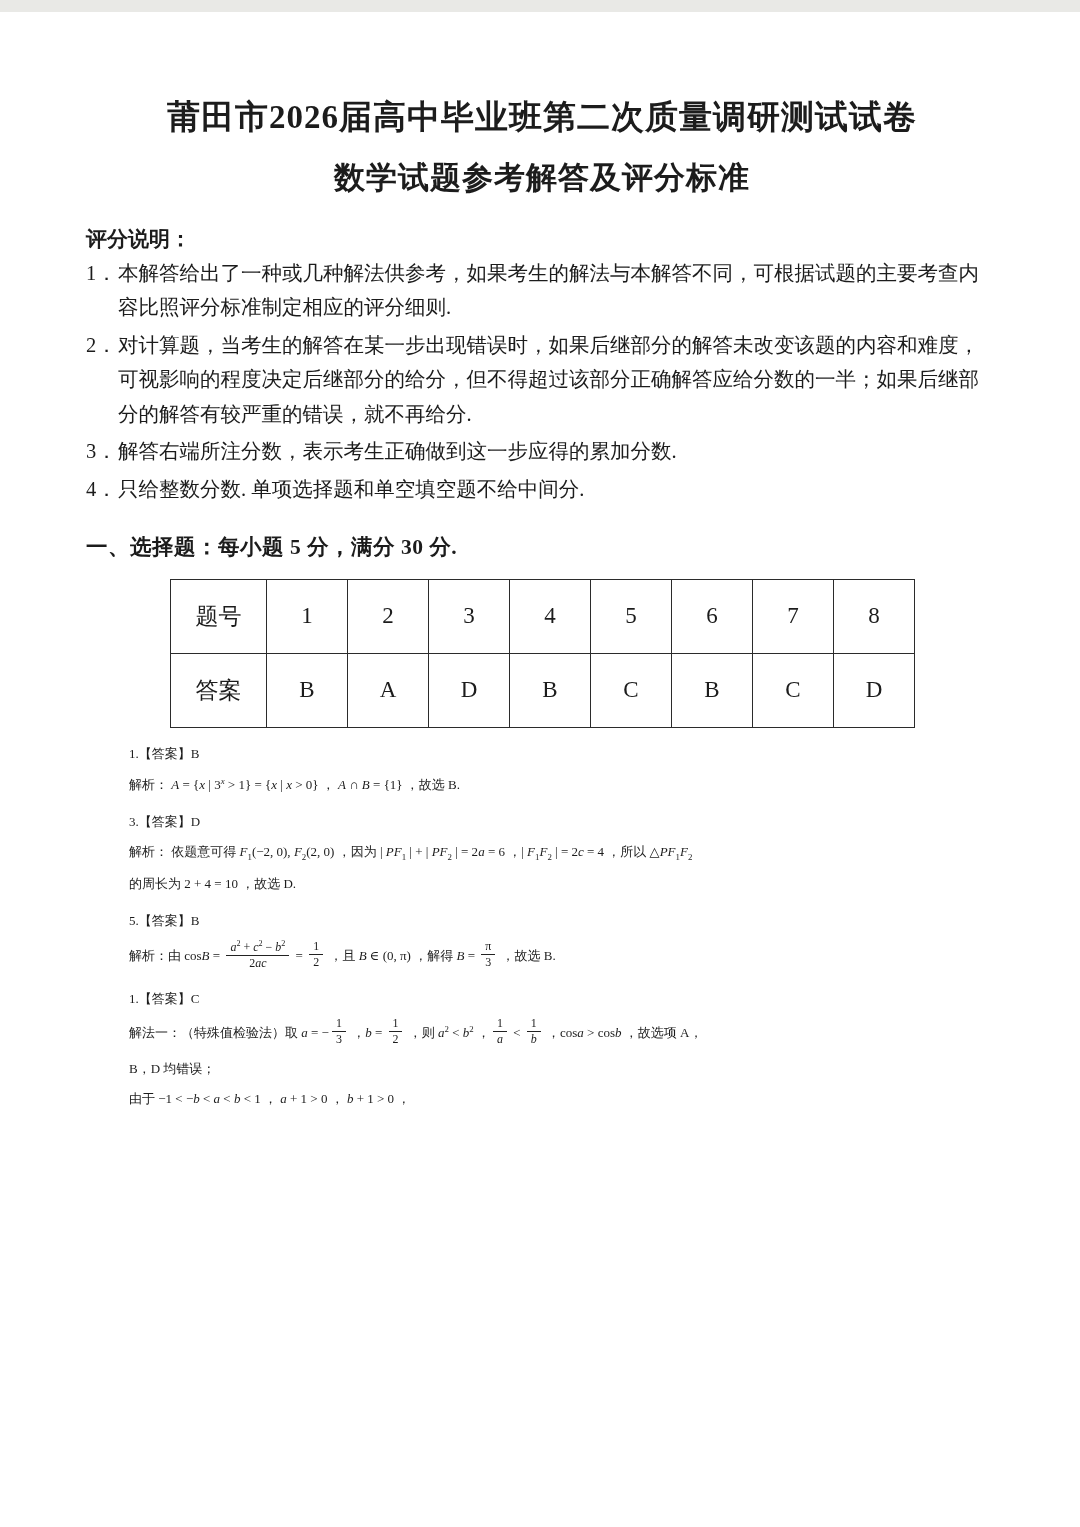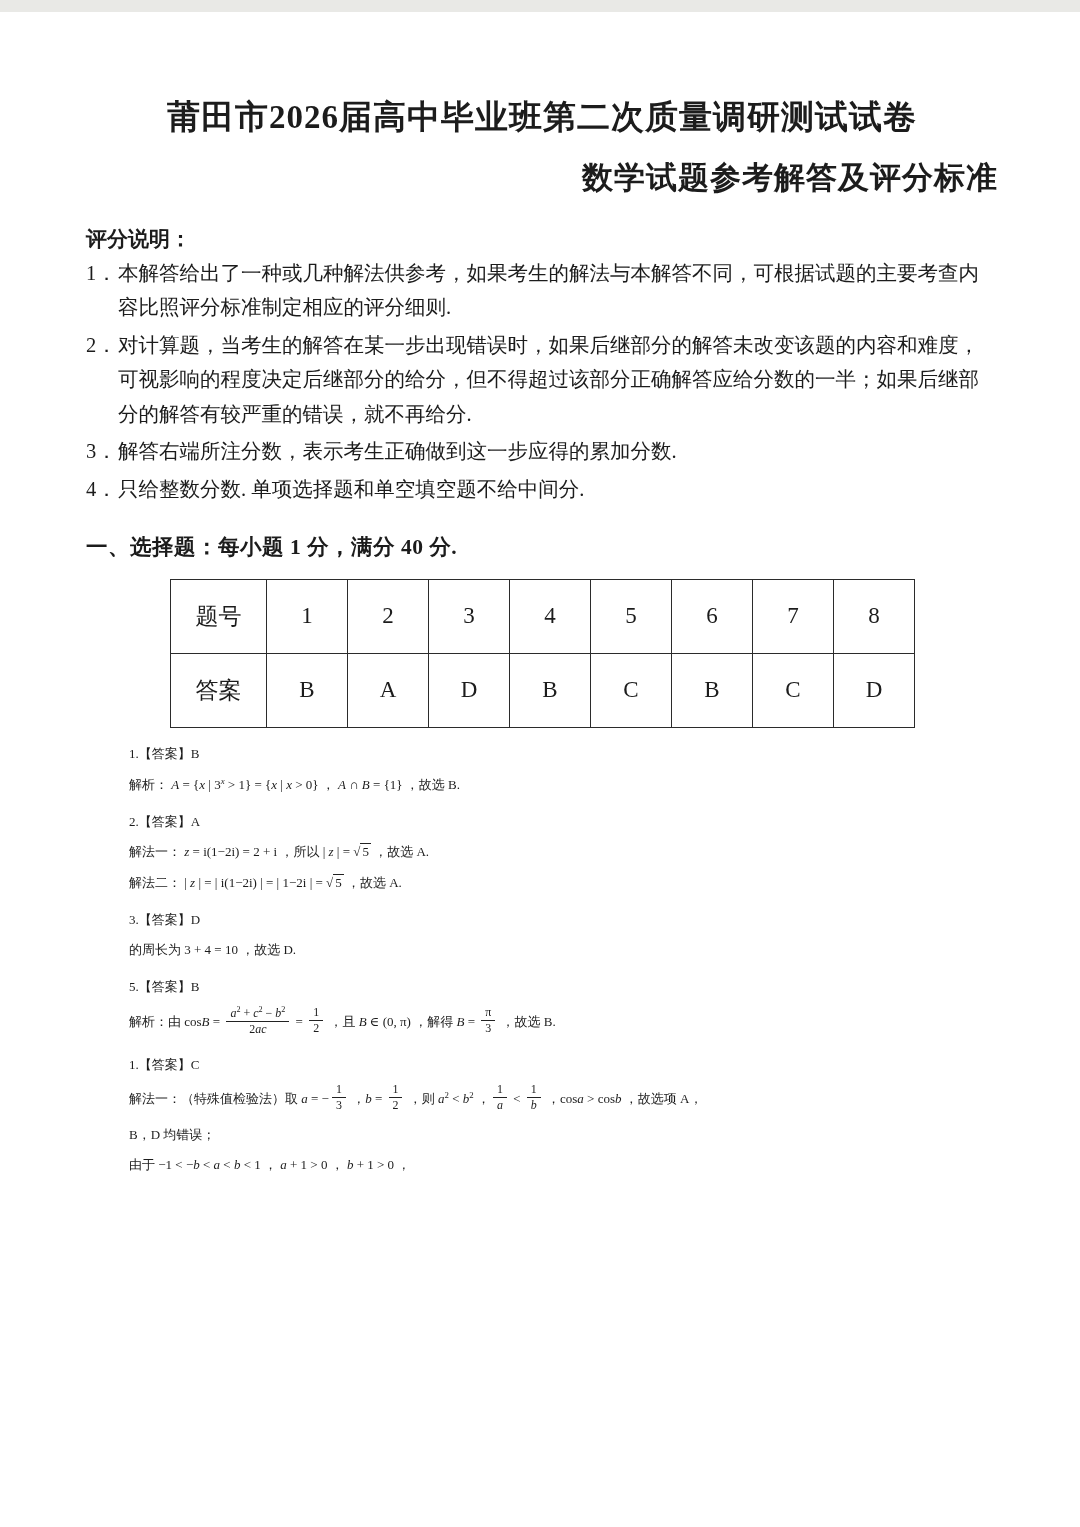--- a/index.html
+++ b/index.html
@@ -12,21 +12,21 @@
     font-family: "Liberation Serif", "DejaVu Serif", serif;
     position: relative;
     overflow: hidden;
     padding: 84px 82px 0 86px;
   }
   .title {
     text-align: center; font-size: 33px; font-weight: bold;
     letter-spacing: 1px; line-height: 1.3;
   }
   .subtitle {
-    text-align: right; font-size: 31px; font-weight: bold;
+    text-align: center; font-size: 31px; font-weight: bold;
     margin-top: 18px; letter-spacing: 1px;
   }
   .notes-heading { font-size: 21px; font-weight: bold; margin-top: 26px; }
   .note-item { display: flex; font-size: 20.5px; line-height: 1.68; margin-top: 3px; }
   .note-num { flex: 0 0 32px; }
   .note-text { flex: 1; font-family: Liberation Serif, serif; }
   .section-heading { font-size: 21.5px; font-weight: bold; margin-top: 26px; letter-spacing: 0.5px; }
   table.answers { border-collapse: collapse; margin: 18px 0 0 84px; }
   table.answers td {
     border: 1.6px solid #2b2b2b; text-align: center;
@@ -73,21 +73,21 @@
   </div>
   <div class="note-item">
     <span class="note-num">3．</span>
     <span class="note-text">解答右端所注分数，表示考生正确做到这一步应得的累加分数.</span>
   </div>
   <div class="note-item">
     <span class="note-num">4．</span>
     <span class="note-text">只给整数分数. 单项选择题和单空填空题不给中间分.</span>
   </div>
 
-  <div class="section-heading">一、选择题：每小题 1 分，满分 40 分.</div>
+  <div class="section-heading">一、选择题：每小题 5 分，满分 30 分.</div>
 
   <table class="answers">
     <tbody>
       <tr>
         <td class="qcol">题号</td>
         <td class="acol">1</td>
         <td class="acol">2</td>
         <td class="acol">3</td>
         <td class="acol">4</td>
         <td class="acol">5</td>
@@ -109,29 +109,25 @@
     </tbody>
   </table>
 
   <div class="solutions">
 
     <div>
       <div class="sol-header">1.【答案】B</div>
       <div class="sol-line">解析： <i>A</i> = {<i>x</i> | 3<sup><i>x</i></sup> &gt; 1} = {<i>x</i> | <i>x</i> &gt; 0} ，&nbsp;<i>A</i> ∩ <i>B</i> = {1} ，故选 B.</div>
     </div>
 
-    <div>
-      <div class="sol-header">2.【答案】A</div>
-      <div class="sol-line">解法一： <i>z</i> = i(1−2i) = 2 + i ，所以 | <i>z</i> | = <span class="sqrt"><span class="r">5</span></span> ，故选 A.</div>
-      <div class="sol-line">解法二： | <i>z</i> | = | i(1−2i) | = | 1−2i | = <span class="sqrt"><span class="r">5</span></span> ，故选 A.</div>
-    </div>
 
     <div>
       <div class="sol-header">3.【答案】D</div>
-      <div class="sol-line">的周长为 3 + 4 = 10 ，故选 D.</div>
+      <div class="sol-line">解析： 依题意可得 <i>F</i><sub>1</sub>(−2, 0), <i>F</i><sub>2</sub>(2, 0) ，因为 | <i>PF</i><sub>1</sub> | + | <i>PF</i><sub>2</sub> | = 2<i>a</i> = 6 ，| <i>F</i><sub>1</sub><i>F</i><sub>2</sub> | = 2<i>c</i> = 4 ，所以 △<i>PF</i><sub>1</sub><i>F</i><sub>2</sub></div>
+      <div class="sol-line">的周长为 2 + 4 = 10 ，故选 D.</div>
     </div>
 
     <div>
       <div class="sol-header">5.【答案】B</div>
       <div class="sol-line">解析：由 cos<i>B</i> = <span class="frac"><span class="n"><i>a</i><sup>2</sup> + <i>c</i><sup>2</sup> − <i>b</i><sup>2</sup></span><span class="d">2<i>ac</i></span></span> = <span class="frac"><span class="n">1</span><span class="d">2</span></span> ，且 <i>B</i> ∈ (0, π) ，解得 <i>B</i> = <span class="frac"><span class="n">π</span><span class="d">3</span></span> ，故选 B.</div>
     </div>
 
     <div>
       <div class="sol-header">1.【答案】C</div>
       <div class="sol-line">解法一：（特殊值检验法）取 <i>a</i> = −<span class="frac"><span class="n">1</span><span class="d">3</span></span> ，<i>b</i> = <span class="frac"><span class="n">1</span><span class="d">2</span></span> ，则 <i>a</i><sup>2</sup> &lt; <i>b</i><sup>2</sup> ，<span class="frac"><span class="n">1</span><span class="d"><i>a</i></span></span> &lt; <span class="frac"><span class="n">1</span><span class="d"><i>b</i></span></span> ，cos<i>a</i> &gt; cos<i>b</i> ，故选项 A，</div>

